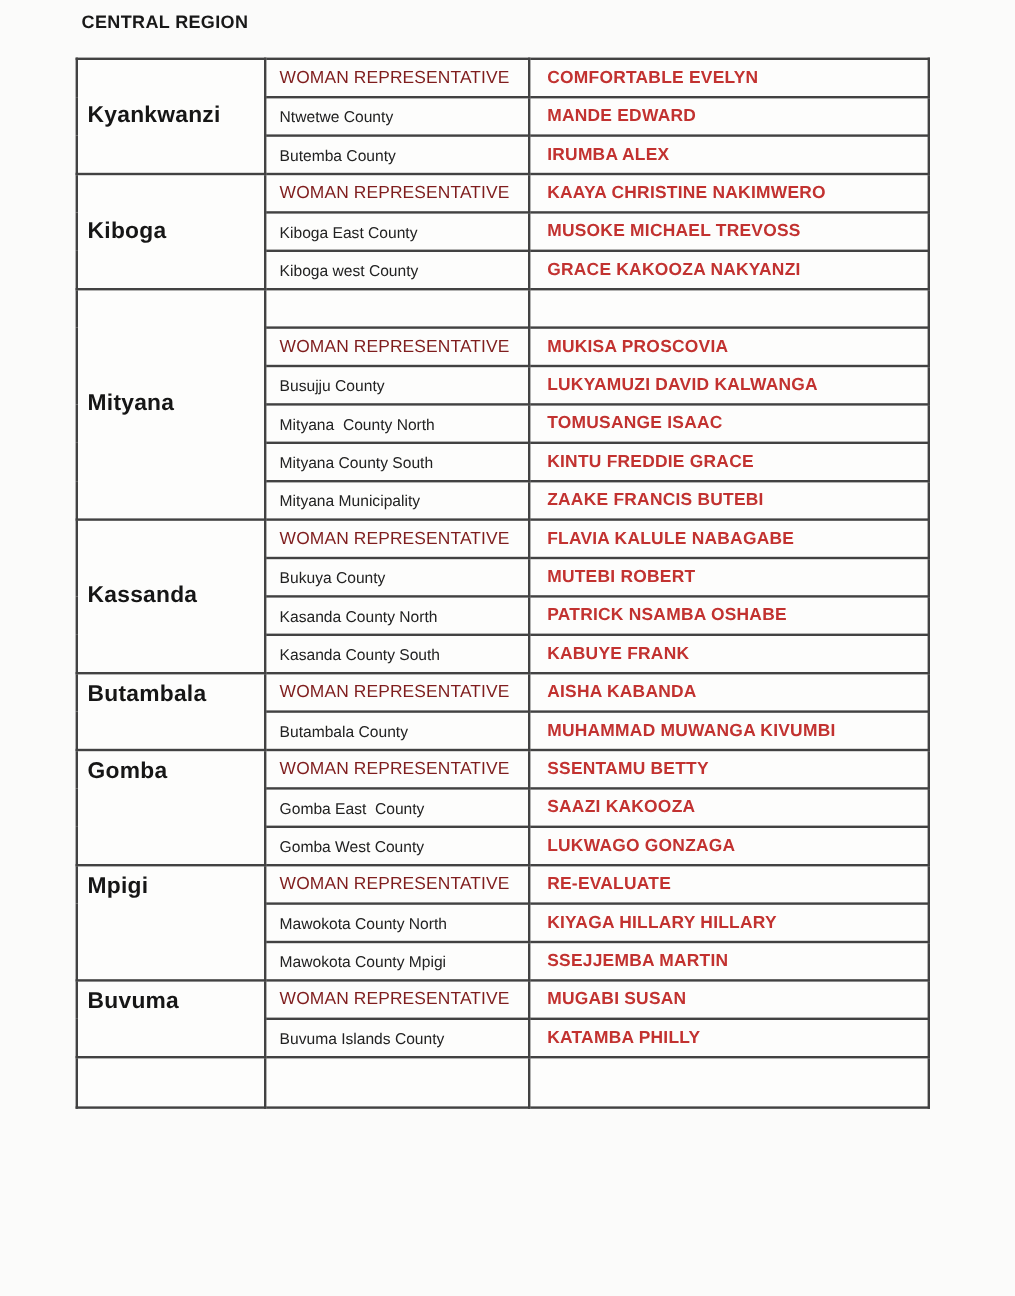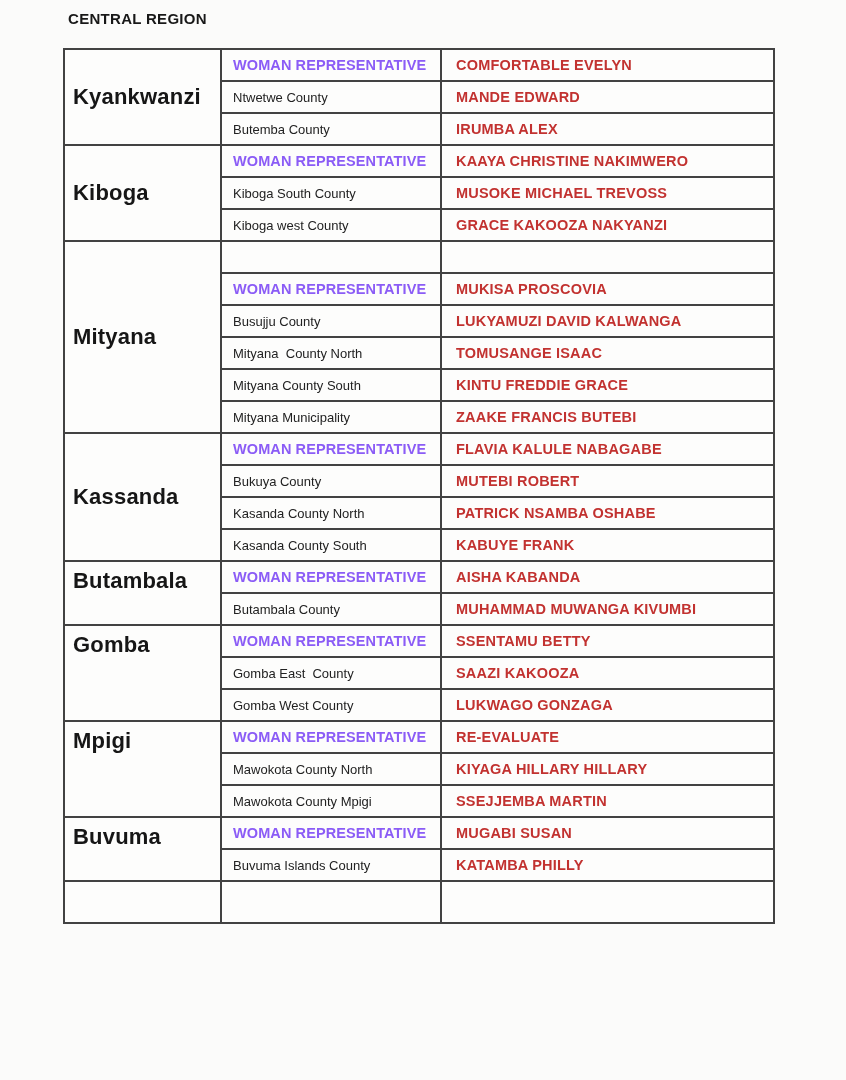--- a/index.html
+++ b/index.html
@@ -32,38 +32,38 @@
     margin: 21px 0 0 63px;
     background: #fdfdfc;
   }
   table.region-table td {
     border: 2px solid var(--border);
     height: 32px;
     vertical-align: middle;
     overflow: hidden;
   }
   td.district {
-    font-size: 22px;
+    font-size: 19px;
     font-weight: bold;
     padding-left: 8px;
     color: #161616;
     letter-spacing: 0.2px;
   }
   td.district.valign-middle { vertical-align: middle; }
   td.district.valign-top { vertical-align: top; padding-top: 6px; }
   td.constituency {
     font-size: 13px;
     padding-left: 11px;
     color: #222;
     white-space: pre-wrap;
   }
   td.constituency.woman-rep {
-    font-weight: bold;
+    font-weight: normal;
     font-size: 14.5px;
-    color: #8b5cf6;
+    color: #7f1d1d;
     letter-spacing: 0.1px;
   }
   td.representative {
     font-size: 14.5px;
     font-weight: bold;
     padding-left: 14px;
     color: var(--red);
     letter-spacing: 0.2px;
     border-radius: 12px;
   }
@@ -93,21 +93,21 @@
       <tr>
         <td class="constituency">Butemba County</td>
         <td class="representative">IRUMBA ALEX</td>
       </tr>
       <tr>
         <td rowspan="3" class="district valign-middle">Kiboga</td>
         <td class="constituency woman-rep">WOMAN REPRESENTATIVE</td>
         <td class="representative">KAAYA CHRISTINE NAKIMWERO</td>
       </tr>
       <tr>
-        <td class="constituency">Kiboga South County</td>
+        <td class="constituency">Kiboga East County</td>
         <td class="representative">MUSOKE MICHAEL TREVOSS</td>
       </tr>
       <tr>
         <td class="constituency">Kiboga west County</td>
         <td class="representative">GRACE KAKOOZA NAKYANZI</td>
       </tr>
       <tr>
         <td rowspan="6" class="district valign-middle">Mityana</td>
         <td class="constituency"></td>
         <td class="representative"></td>

